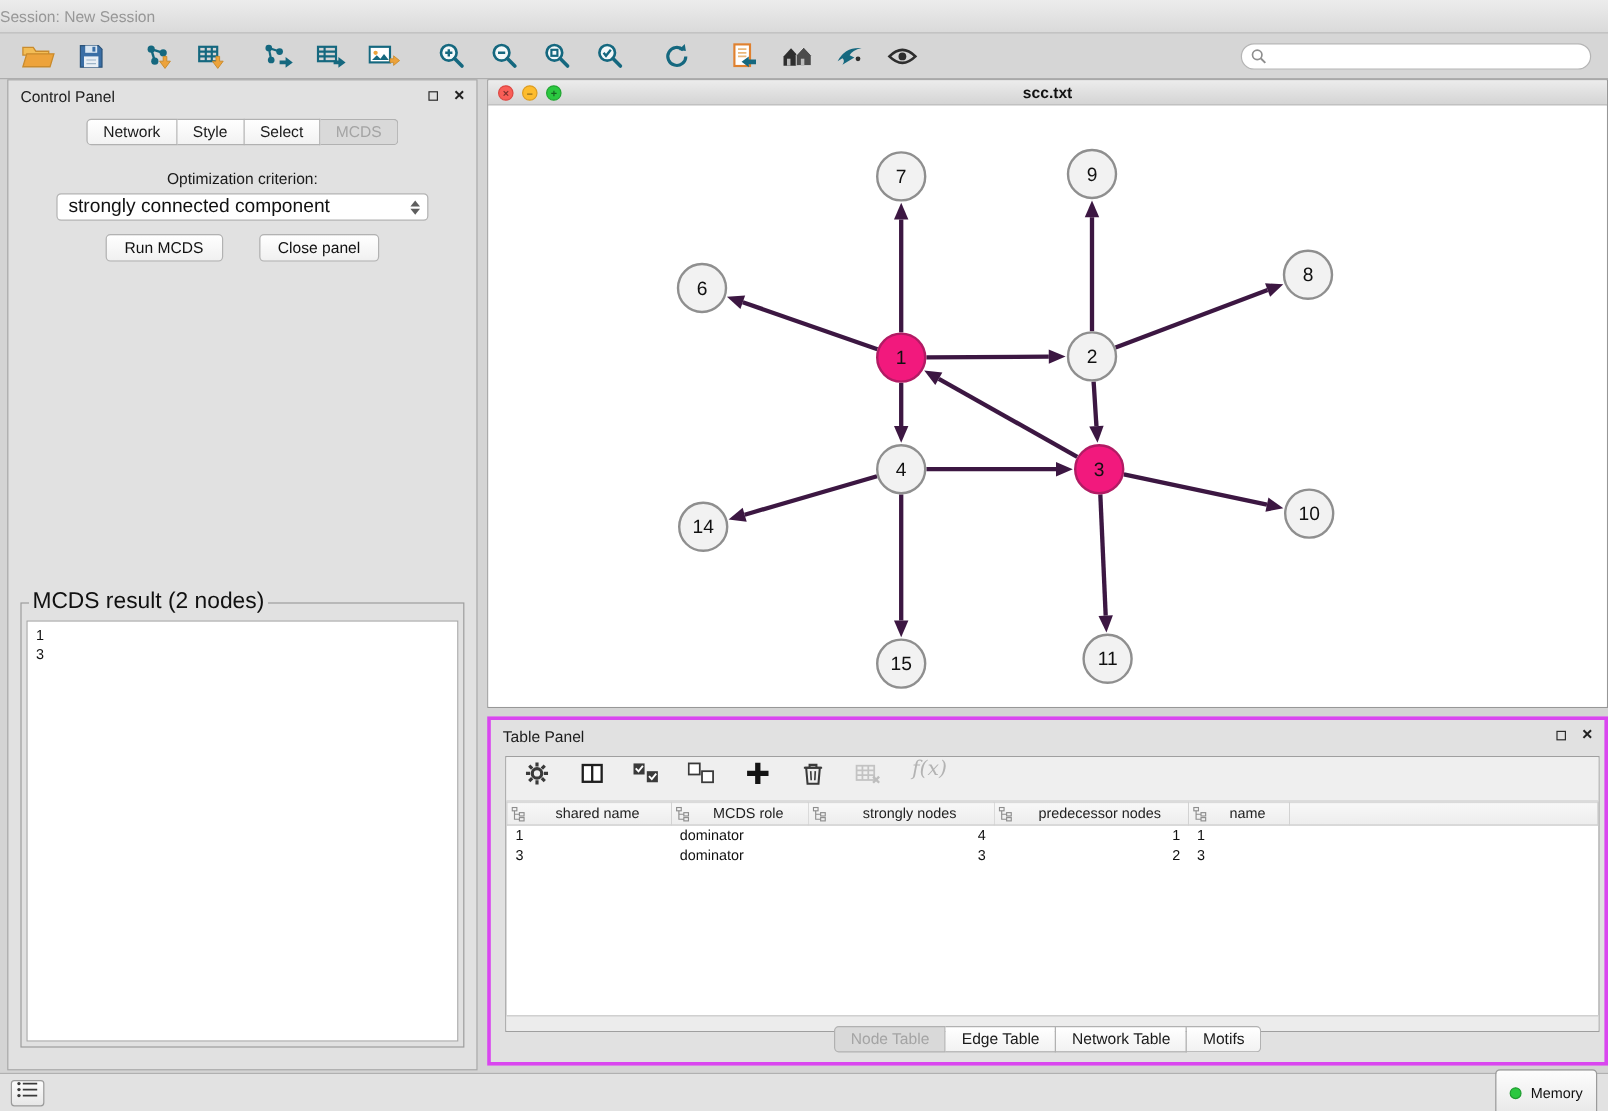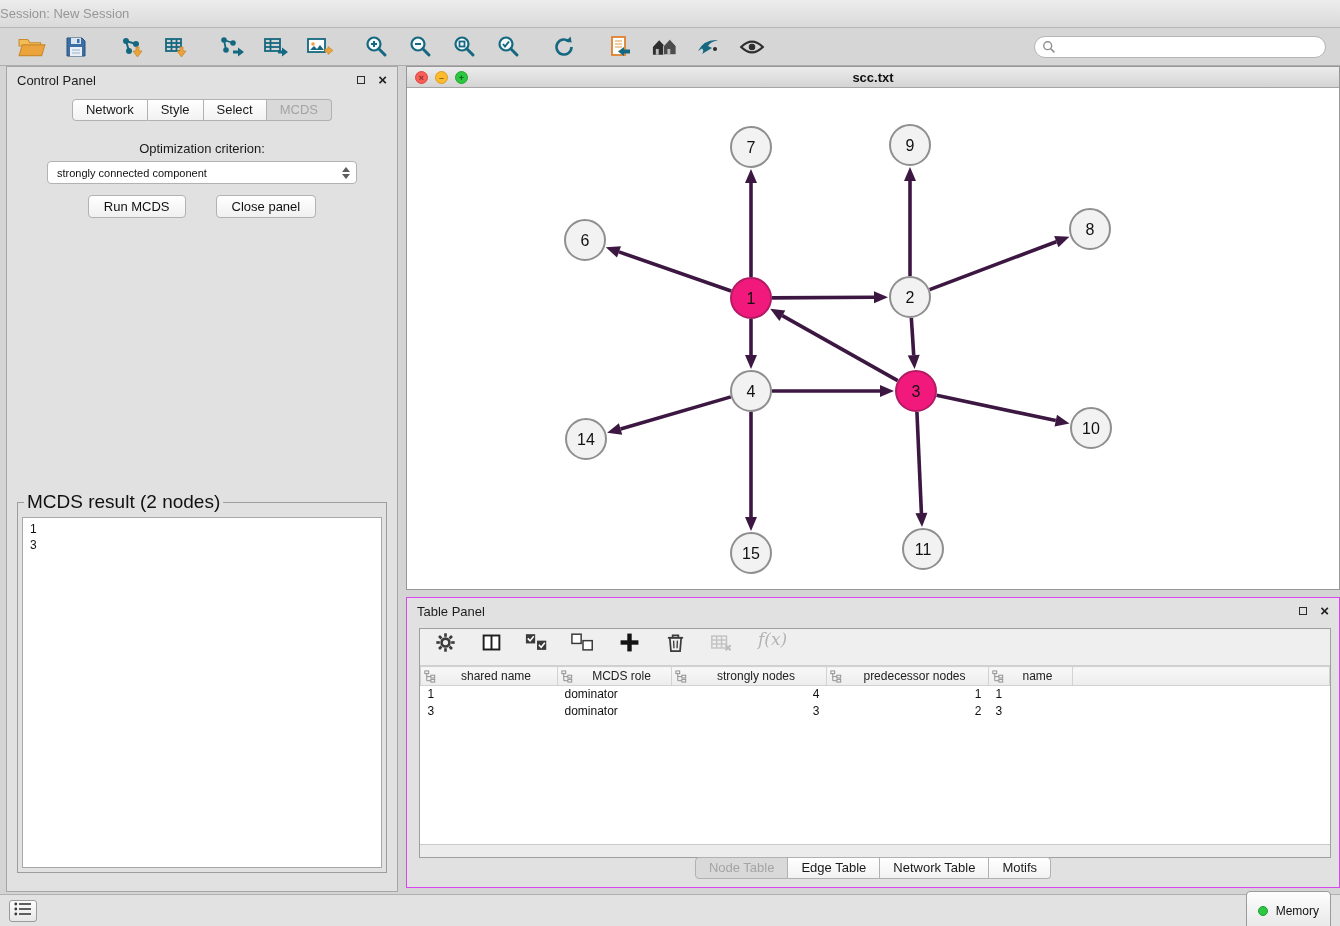--- a/index.html
+++ b/index.html
@@ -29,21 +29,21 @@
   .seg-tabs{display:flex;justify-content:center}
   .seg-tab{border:1px solid #b1b1b1;border-left:none;background:linear-gradient(#ffffff,#f2f2f2);padding:2px 13px;font-size:13px;line-height:16px;color:#1a1a1a;cursor:default;white-space:nowrap}
   .seg-tab:first-child{border-left:1px solid #b1b1b1;border-radius:4px 0 0 4px}
   .seg-tab:last-child{border-radius:0 4px 4px 0}
   .seg-tab.active{background:#d9d9d9;color:#a4a4a4}
 
   
   .control-panel{position:absolute;left:6px;top:66px;width:392px;height:826px;background:#e1e1e1;border:1px solid #a6a6a6}
   .cp-tabs{position:absolute;left:0;top:32px;width:100%}
   .opt-label{position:absolute;left:0;top:74px;width:100%;text-align:center;font-size:13px;color:#1a1a1a}
-  .criterion-select{position:absolute;left:50%;top:94px;transform:translateX(-50%);width:310px;height:23px;background:#fff;border:1px solid #b2b2b2;border-radius:4px;display:flex;align-items:center;font-size:11px;color:#111;padding:0 6px 0 9px}
+  .criterion-select{position:absolute;left:50%;top:94px;transform:translateX(-50%);width:310px;height:23px;background:#fff;border:1px solid #b2b2b2;border-radius:4px;display:flex;align-items:center;font-size:16px;color:#111;padding:0 6px 0 9px}
   .criterion-select .val{flex:1;white-space:nowrap;overflow:hidden}
   .stepper{display:flex;flex-direction:column;gap:2px;align-items:center}
   .tri-up{width:0;height:0;border-left:4px solid transparent;border-right:4px solid transparent;border-bottom:5px solid #5e5e5e}
   .tri-down{width:0;height:0;border-left:4px solid transparent;border-right:4px solid transparent;border-top:5px solid #5e5e5e}
   .btn-row{position:absolute;left:0;top:128px;width:100%;display:flex;justify-content:center;gap:30px}
   .cp-btn{background:linear-gradient(#ffffff,#f0f0f0);border:1px solid #b2b2b2;border-radius:4px;padding:3px 15px;font-size:13px;color:#111;cursor:default}
   .result-box{position:absolute;left:10px;top:424px;width:370px;height:382px;border:1px solid #9d9d9d;padding:4px}
   .result-box legend{font-size:19px;color:#111;padding:0 3px;margin-left:2px}
   .result-list{width:100%;height:100%;background:#fff;border:1px solid #a8a8a8;font-size:12px;line-height:16px;color:#111;padding:3px 7px;overflow:hidden}
 
@@ -53,21 +53,21 @@
   .traffic{position:absolute;left:8px;top:4px;display:flex;gap:7px}
   .light{width:13px;height:13px;border-radius:50%;font-size:9px;line-height:12px;text-align:center;color:rgba(0,0,0,.5);cursor:default}
   .light.red{background:#f95e57;border:1px solid #dd4742}.light.red::after{content:"×"}
   .light.yellow{background:#fdbc2e;border:1px solid #dd9c20}.light.yellow::after{content:"–"}
   .light.green{background:#2bc840;border:1px solid #21a532}.light.green::after{content:"+"}
   .nw-canvas{flex:1;background:#fff;position:relative;overflow:hidden}
   #graph-svg{position:absolute;left:0;top:0}
   #graph-svg text{font-family:"Liberation Sans",sans-serif}
 
   
-  .table-panel{position:absolute;left:406px;top:597px;width:934px;height:291px;background:#e1e1e1;border:1px solid #d946ef}
+  .table-panel{position:absolute;left:406px;top:597px;width:934px;height:291px;background:#e1e1e1;border:3px solid #d946ef}
   .tp-body{position:absolute;left:12px;top:30px;width:912px;height:230px;background:#fff;border:1px solid #9f9f9f;display:flex;flex-direction:column}
   .tp-toolbar{height:37px;background:#efefef;border-bottom:1px solid #cfcfcf;display:flex;padding:0 12px;gap:20px}
   .tp-tool{display:flex;align-items:center;justify-content:center;width:26px;height:26px;cursor:default}
   .fx-label{font-family:"DejaVu Serif","Liberation Serif",serif;font-style:italic;font-size:17px;color:#b3b3b3;margin-left:4px}
   .tp-table-wrap{flex:1;overflow:hidden}
   table.node-table{border-collapse:collapse;table-layout:fixed;width:100%;font-size:12px}
   table.node-table th{background:linear-gradient(#f8f8f8,#ededed);border:1px solid #d2d2d2;font-weight:normal;height:19px;padding:0 4px 0 18px;position:relative;color:#222;text-align:center;white-space:nowrap;overflow:hidden}
   table.node-table th .sort-ic{position:absolute;left:3px;top:3px}
   table.node-table td{height:17px;padding:0 7px;color:#111;white-space:nowrap;overflow:hidden}
   .hscroll{height:13px;background:#ececec;border-top:1px solid #c9c9c9}

